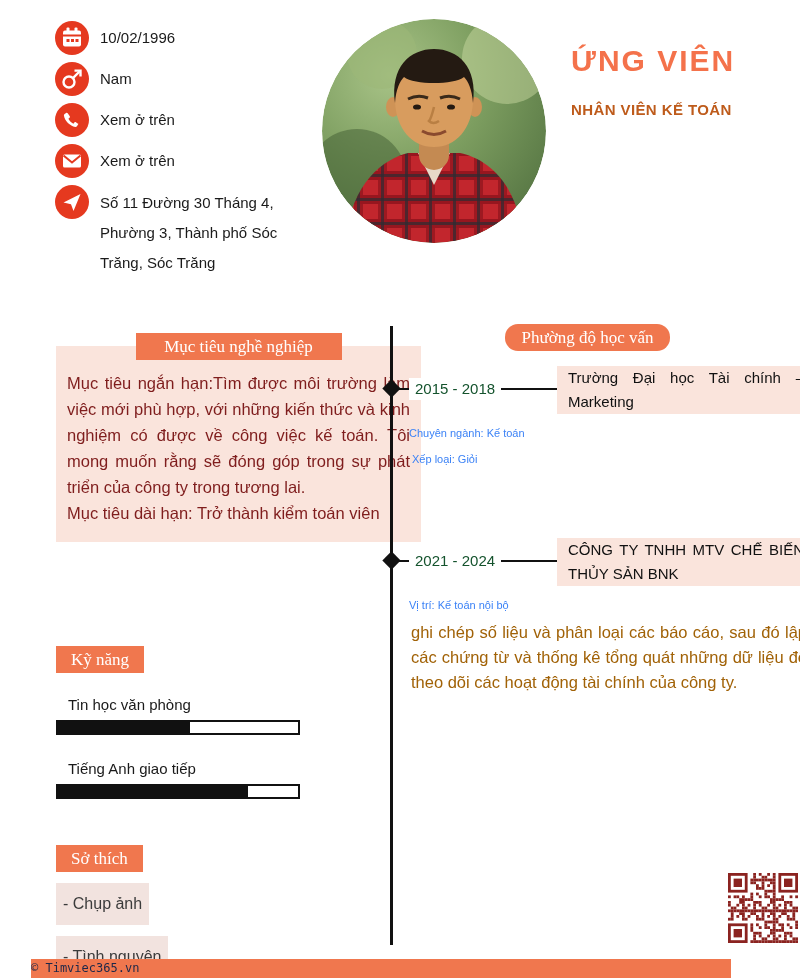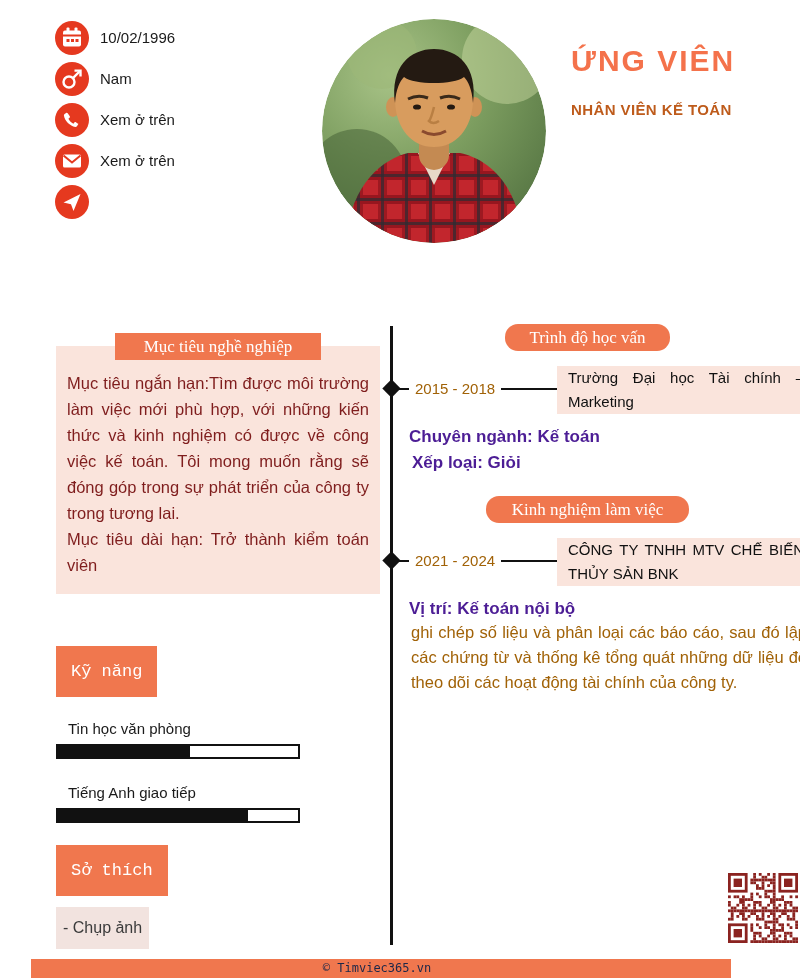--- a/index.html
+++ b/index.html
@@ -19,60 +19,60 @@
 
   
   .namebox{position:absolute;left:540px;top:44px;width:250px;}
   .name{font-size:30px;font-weight:bold;letter-spacing:2px;color:var(--name-color,#F4724B);}
   .job{margin-top:23px;font-size:15px;font-weight:bold;letter-spacing:.4px;color:var(--accent-dark,#BE5B1B);}
 
   
   .badge{background:var(--accent,#F0774E);color:#fff;font-family:"Liberation Serif",serif;
          font-size:17px;line-height:27px;height:27px;text-align:center;}
   .badge-center{width:206px;margin:0 auto;position:relative;z-index:2;}
-  .chip{display:inline-block;padding:12px 15px;font-family:Liberation Mono, monospace;}
+  .chip{display:inline-block;padding:0 15px;}
   .pill{position:absolute;background:var(--accent,#F0774E);color:#fff;font-family:"Liberation Serif",serif;
         font-size:17px;line-height:27px;height:27px;text-align:center;border-radius:13px;}
 
   
-  .objective{position:absolute;left:25px;top:333px;width:324px;}
+  .objective{position:absolute;left:25px;top:333px;width:365px;}
   .pinkblock{margin-top:-14px;background:var(--pink,#FAE4DC);padding:24px 11px 16px 11px;}
   .pinkblock p{margin:0;font-size:16.5px;line-height:26px;text-align:justify;color:#7f1d1d;}
 
   .skills{position:absolute;left:25px;top:646px;width:305px;}
   .skill{margin-top:23px;}
   .skill + .skill{margin-top:25px;}
   .skill-label{font-size:15px;color:#1a1a1a;padding-left:12px;}
   .bar{margin-top:7px;width:240px;height:11px;border:2px solid #111;background:#fff;}
   .fill{height:100%;background:#111;}
 
   .hobbies{position:absolute;left:25px;top:845px;width:305px;}
   .hobby{margin-top:11px;}
   .hobby span{display:inline-block;background:#F2E3DF;padding:12px 7px;font-size:16px;color:#3b3b3b;}
 
   
   .timeline-line{position:absolute;left:359px;top:326px;width:3px;height:619px;background:#111;}
   .diamond{position:absolute;width:13px;height:13px;background:#111;transform:rotate(45deg);}
   .connector{position:absolute;left:362px;width:164px;height:2px;background:#111;}
-  .year{position:absolute;left:378px;background:#fff;padding:0 6px;font-size:15px;line-height:22px;color:#a16207;z-index:2;}
+  .year{position:absolute;left:378px;background:#fff;padding:0 6px;font-size:15px;line-height:22px;color:#14532d;z-index:2;}
   .infobox{position:absolute;left:526px;width:236px;background:var(--pink,#FAE4DC);
            padding:0 11px;font-size:15px;font-weight:normal;line-height:24px;text-align:justify;color:#111;}
   .pill-edu{left:474px;top:324px;width:165px;}
   .c1{top:388px;} .d1{left:354px;top:382px;} .y1{top:378px;} .edu-box{top:366px;}
   .pill-exp{left:455px;top:496px;width:203px;}
   .c2{top:560px;} .d2{left:354px;top:554px;} .y2{top:550px;} .exp-box{top:538px;}
-  .line-text{position:absolute;font-size:17px;color:#4c1d95;font-weight:bold;}
+  .line-text{position:absolute;font-size:11px;color:#3b82f6;}
   .major{left:378px;top:427px;} .grade{left:381px;top:453px;} .position{left:378px;top:599px;}
   .desc{position:absolute;left:380px;top:620px;width:396px;font-size:16.5px;line-height:25px;
         text-align:justify;color:#a16207;}
 
   
   .qr{position:absolute;left:697px;top:873px;width:70px;height:70px;background:#fff;}
   .footer{position:absolute;left:0;bottom:0;width:700px;height:19px;background:var(--accent,#F0774E);
-          text-align:center;font-family:"DejaVu Sans Mono",monospace;font-size:12px;line-height:19px;color:#1c2749;
+          text-align:left;font-family:"DejaVu Sans Mono",monospace;font-size:12px;line-height:19px;color:#1c2749;
           padding-right:8px;box-sizing:border-box;}
 </style>
 </head>
 <body>
 
 <div class="page">
 
   <div class="contacts">
     <div class="contact-row">
       <span class="icon-circle">
@@ -114,20 +114,21 @@
         </svg>
       </span>
       <span class="contact-text">Xem ở trên</span>
     </div>
     <div class="contact-row">
       <span class="icon-circle">
         <svg width="34" height="34" viewBox="0 0 34 34">
           <path d="M8.5 17.5 L25.5 9 L18.5 26 L16 19.2 Z" fill="#fff"></path>
         </svg>
       </span>
+      <span class="contact-text multiline">Số 11 Đường 30 Tháng 4, Phường 3, Thành phố Sóc Trăng, Sóc Trăng</span>
     </div>
   </div>
 
   <div class="photo">
     <svg width="224" height="224" viewBox="0 0 224 224">
       <defs>
         <clipPath id="pclip">
             <circle cx="112" cy="112" r="112"></circle>
           </clipPath>
         <pattern id="plaid" width="24" height="24" patternUnits="userSpaceOnUse">
@@ -200,29 +201,28 @@
     <div class="hobby">
       <span>- Chụp ảnh</span>
     </div>
     <div class="hobby">
       <span>- Tình nguyện</span>
     </div>
   </section>
 
   <div class="timeline-line"></div>
 
-  <div class="pill pill-edu">Trình độ học vấn</div>
+  <div class="pill pill-edu">Phường độ học vấn</div>
   <div class="connector c1"></div>
   <div class="diamond d1"></div>
   <div class="year y1">2015 - 2018</div>
   <div class="infobox edu-box">Trường Đại học Tài chính – Marketing</div>
   <div class="line-text major">Chuyên ngành: Kế toán</div>
   <div class="line-text grade">Xếp loại: Giỏi</div>
 
-  <div class="pill pill-exp">Kinh nghiệm làm việc</div>
   <div class="connector c2"></div>
   <div class="diamond d2"></div>
   <div class="year y2">2021 - 2024</div>
   <div class="infobox exp-box">CÔNG TY TNHH MTV CHẾ BIẾN THỦY SẢN BNK</div>
   <div class="line-text position">Vị trí: Kế toán nội bộ</div>
   <div class="desc">ghi chép số liệu và phân loại các báo cáo, sau đó lập các chứng từ và thống kê tổng quát những dữ liệu để theo dõi các hoạt động tài chính của công ty.</div>
 
   <div class="qr">
     <svg id="qr-svg" width="70" height="70" viewBox="0 0 70 70">
         <rect x="25.2" y="0" width="2.8" height="2.8" fill="#8B2320"></rect>

